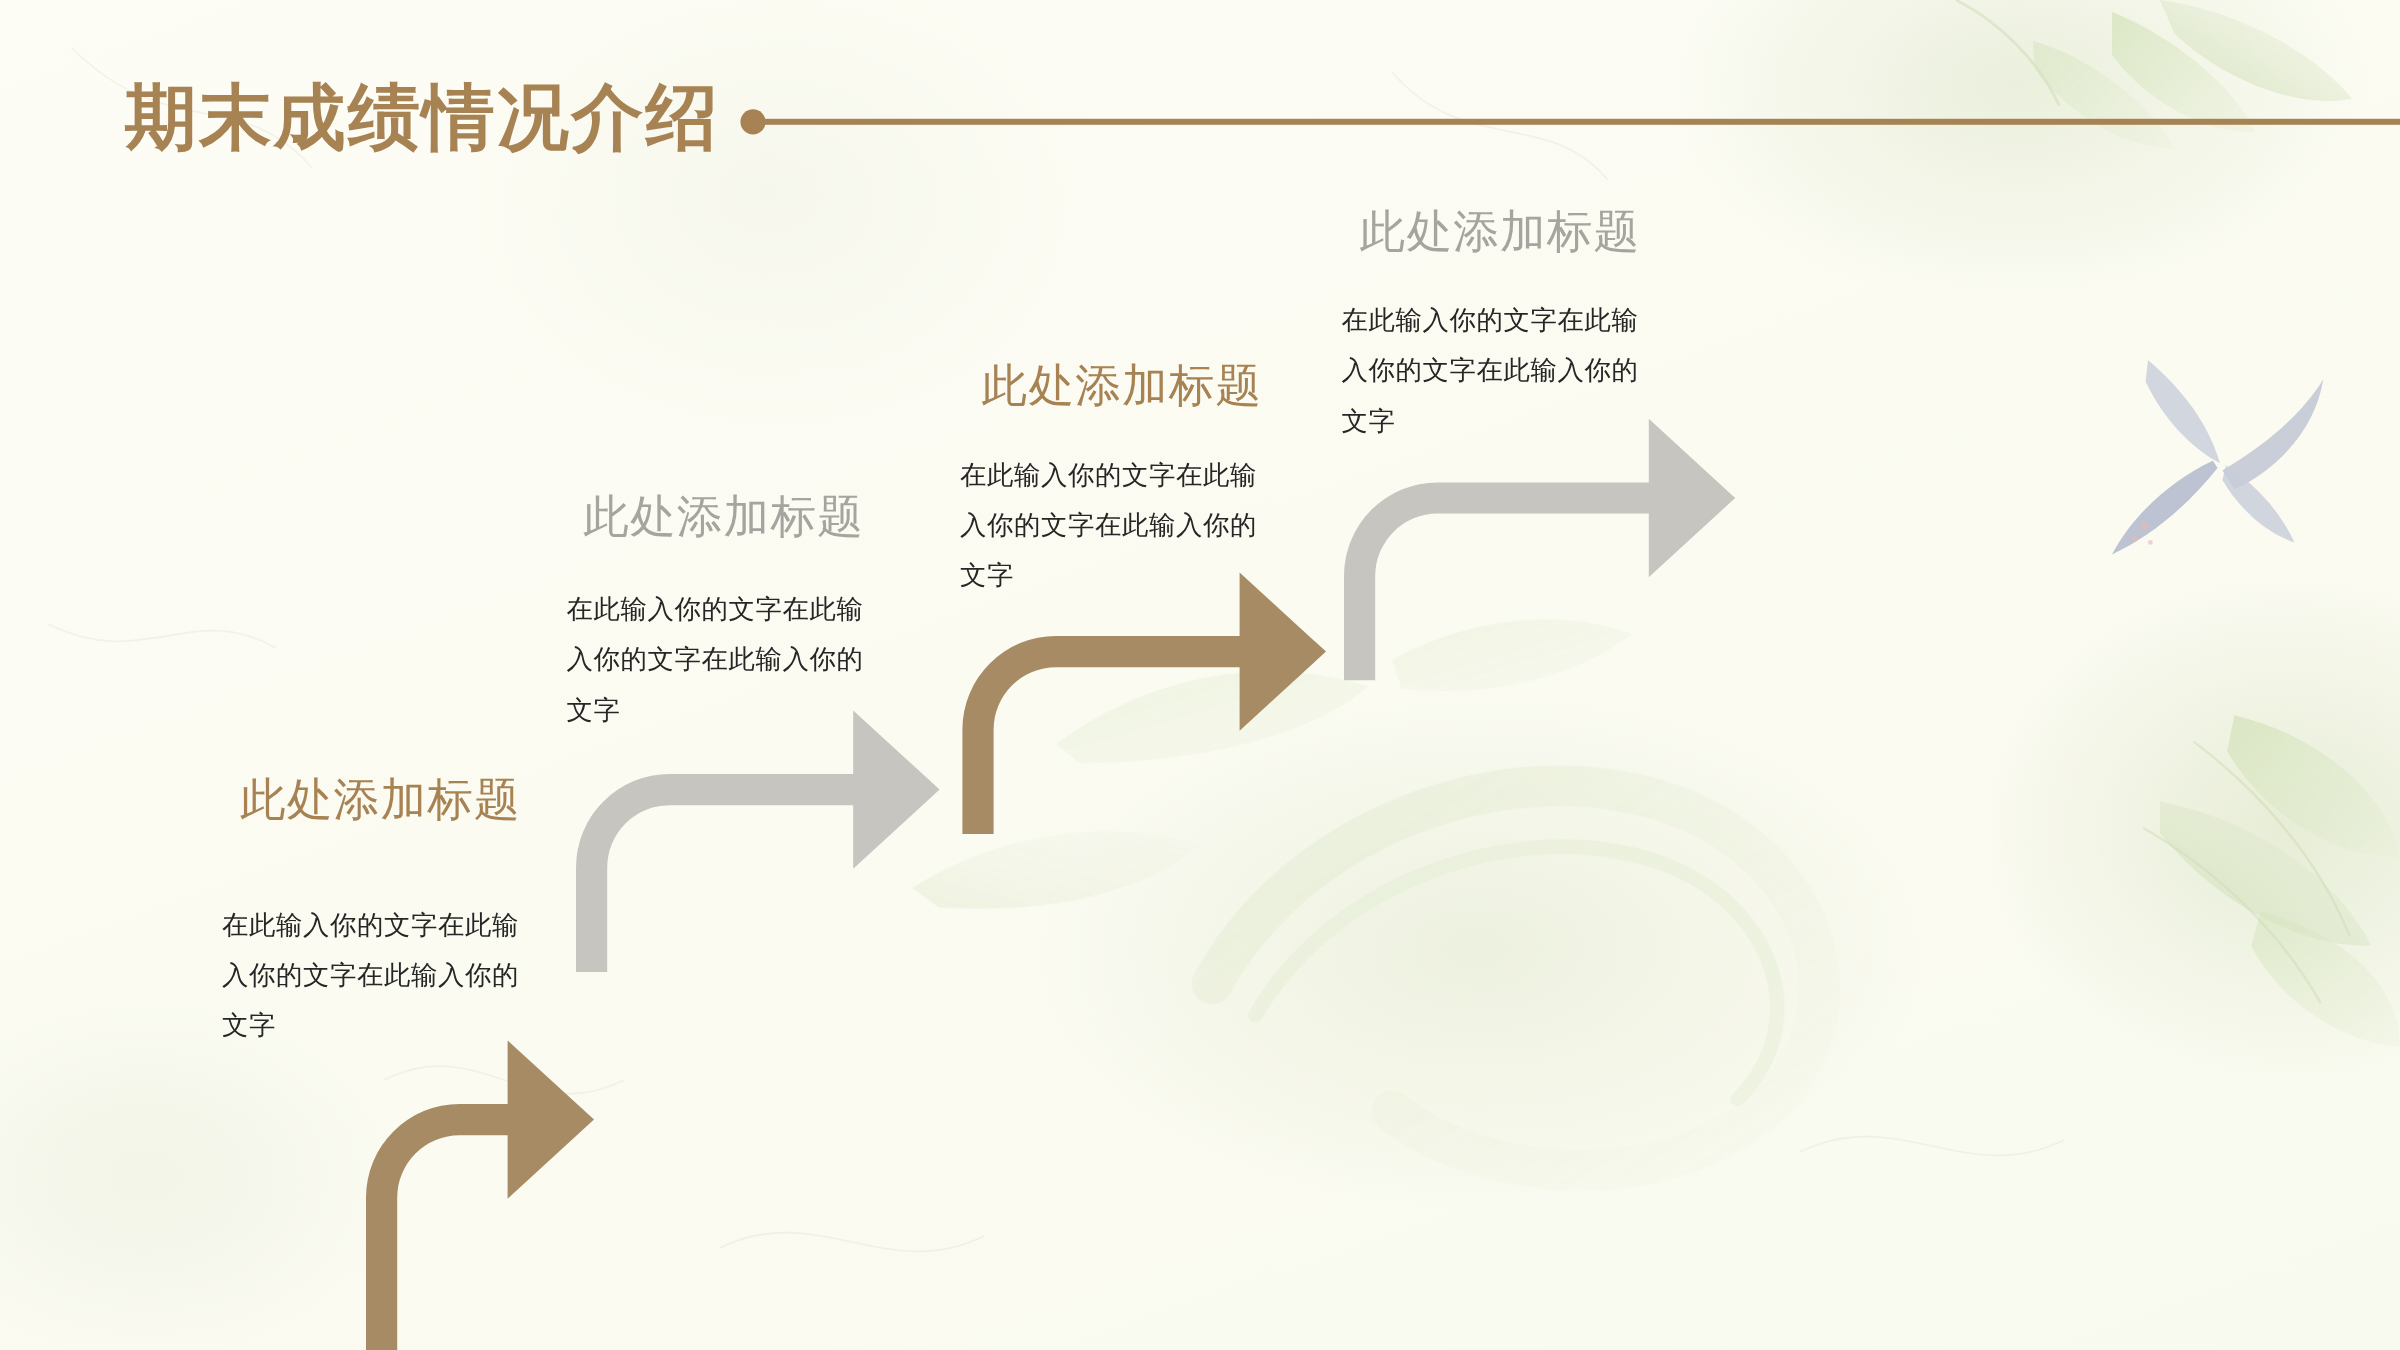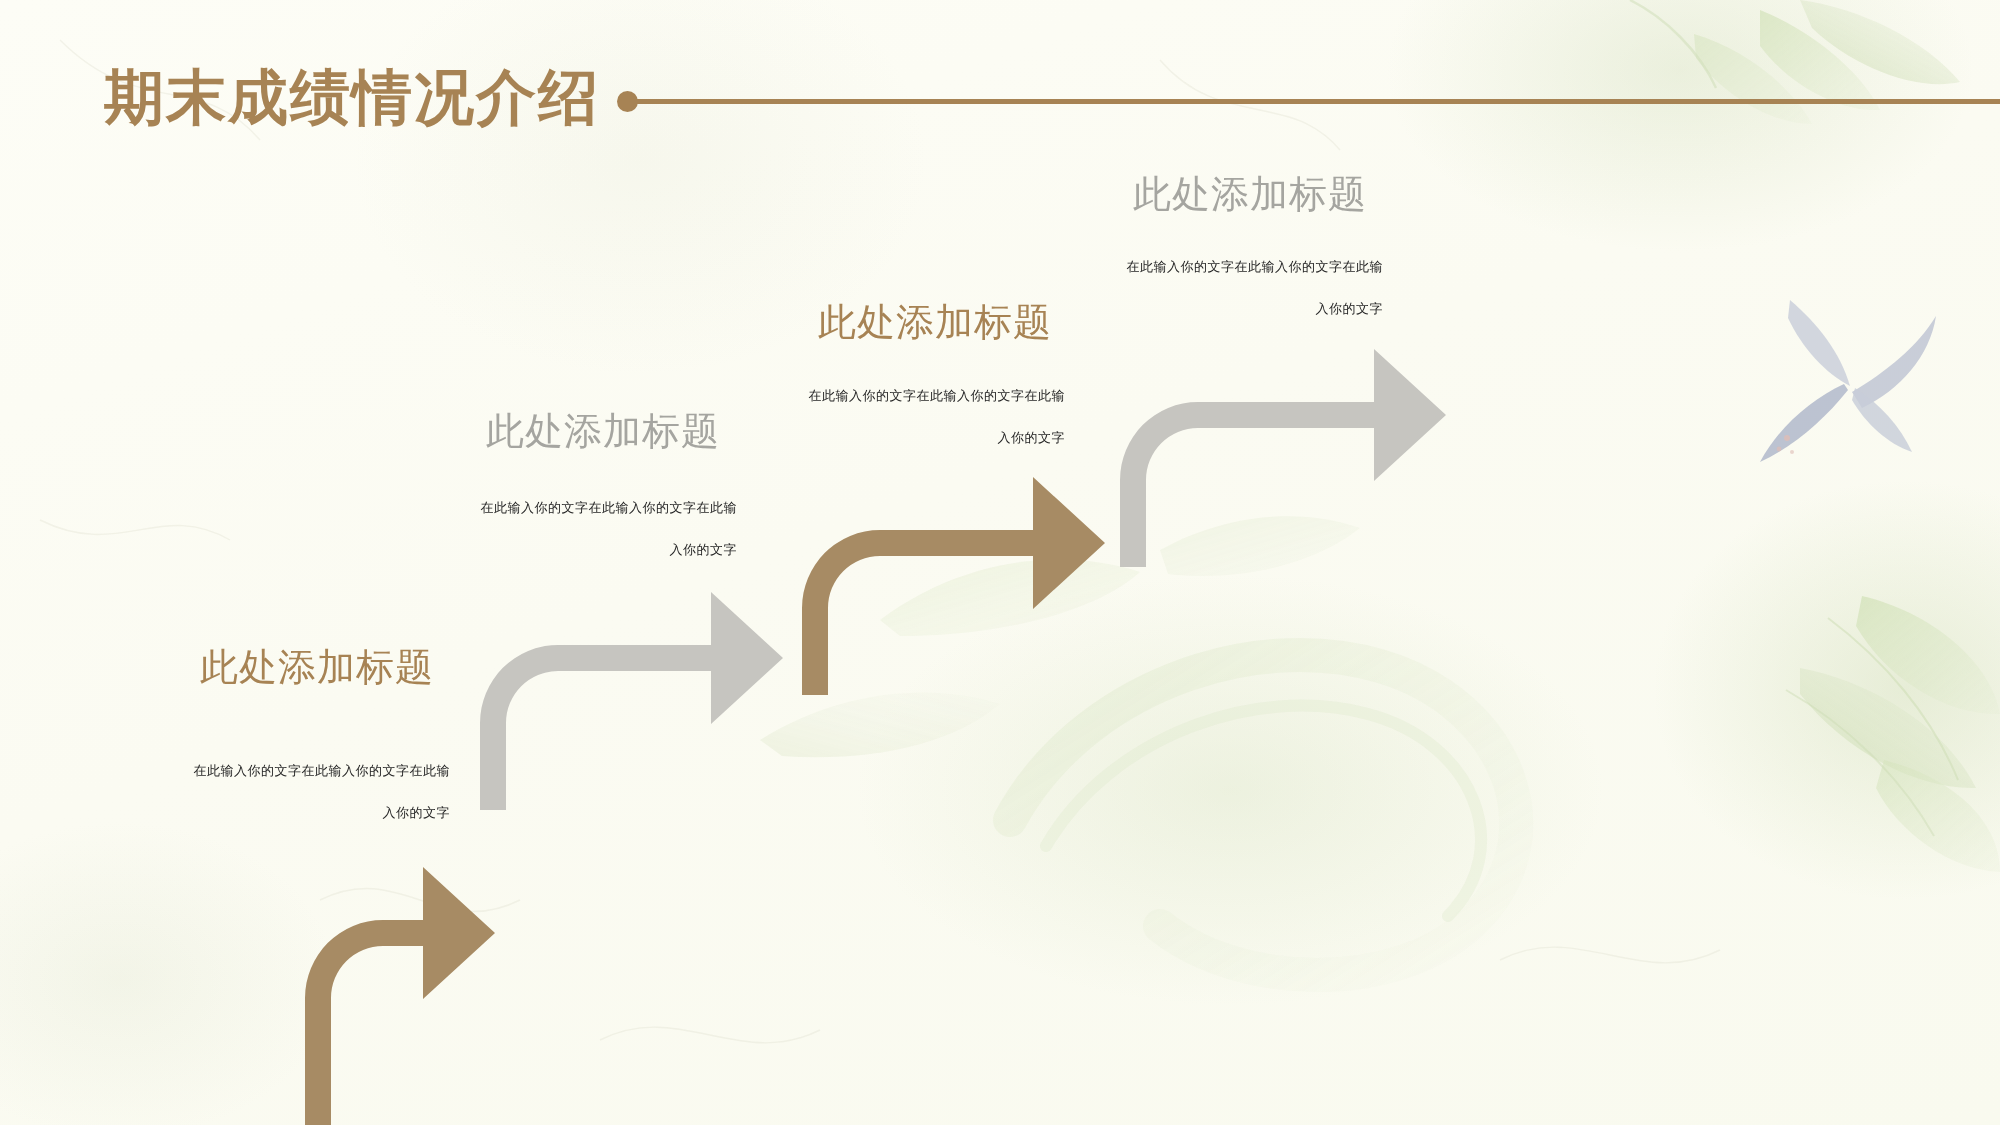--- a/index.html
+++ b/index.html
@@ -78,24 +78,24 @@
     position: absolute;
     font-size: 38px;
     font-weight: normal;
     letter-spacing: 1px;
     white-space: nowrap;
     line-height: 1;
   }
   .step-body {
     position: absolute;
     width: 265px;
-    font-size: 13px;
+    font-size: 22px;
     line-height: 42px;
     color: #262626;
-    text-align: right;
+    text-align: left;
     letter-spacing: 0.5px;
   }
   .arrow-wrap {
     position: absolute;
   }
   .arrow-wrap svg { display: block; }
 </style>
 </head>
 <body>
 

